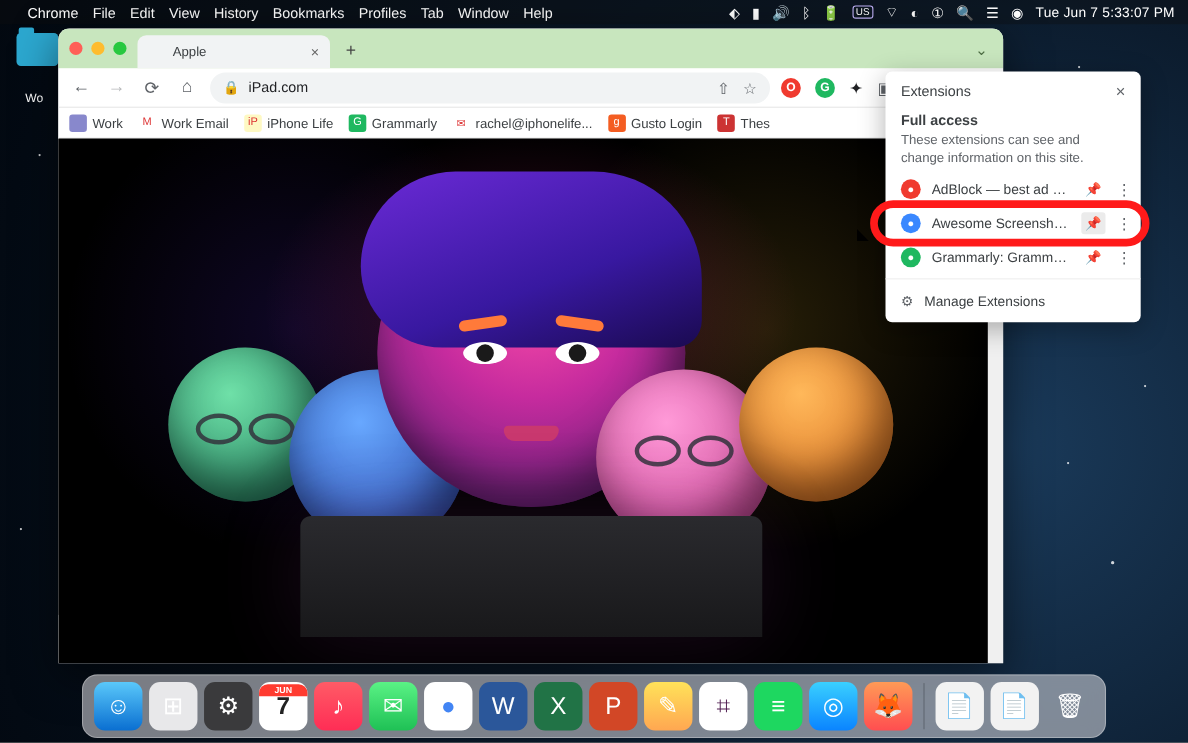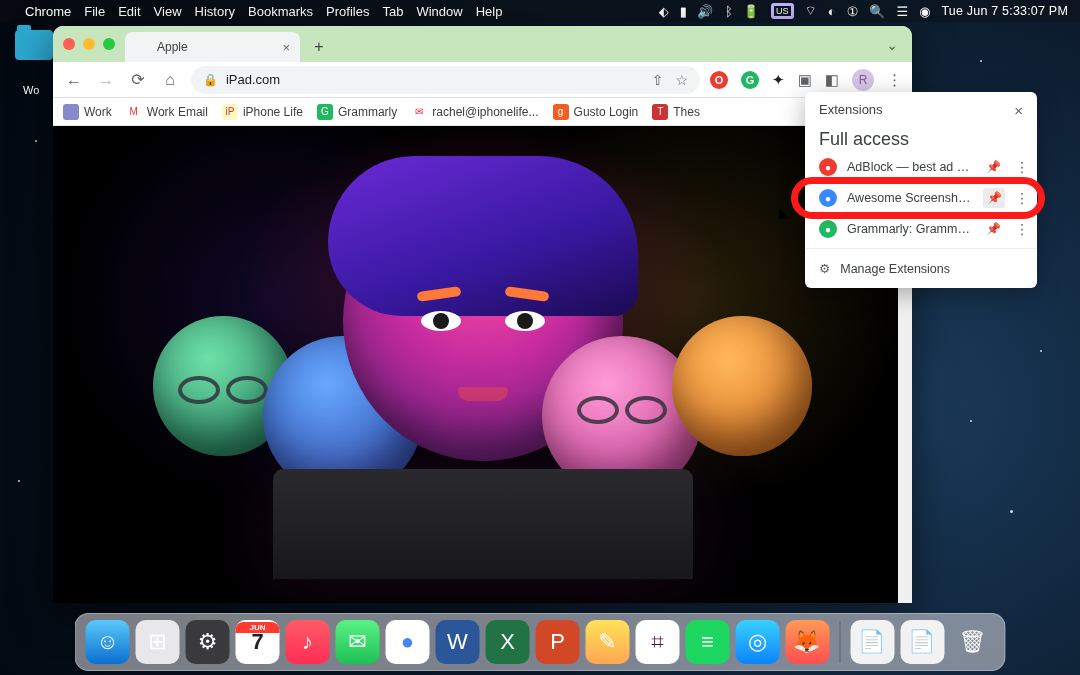--- a/index.html
+++ b/index.html
@@ -129,28 +129,28 @@
   .s2{left:210px; top:210px; width:160px;height:160px; background:radial-gradient(circle at 40% 30%,#68a8ff,#1d3ea0);}
   .s3{right:210px; top:210px; width:160px;height:160px; background:radial-gradient(circle at 40% 30%,#ff9ad8,#c23a8a);}
   .s4{right:100px; background:radial-gradient(circle at 40% 30%,#ffb85a,#d86a1a);}
   .glasses{position:absolute;top:60px;left:50%;transform:translateX(-50%);display:flex;gap:6px;}
   .gl{width:42px;height:28px;border:4px solid rgba(50,50,60,.85);border-radius:50%;}
   
   .scroll { position:absolute; right:0; top:100px; bottom:0; width:14px; background:#f0f0f0;}
   .scroll .thumb{ position:absolute; top:0; left:2px; right:2px; height:90px; background:#c4c4c4; border-radius:6px;}
   
   .popup {
-    position:absolute; top:92px; right:43px; width:232px;
+    position:absolute; top:65px; right:43px; width:232px;
     background:#fff; border-radius:6px; box-shadow:0 6px 24px rgba(0,0,0,.3);
     font-size:12.5px; color:#3c4043; padding:10px 0 4px;
     z-index:50;
   }
   .popup .hdr{ display:flex; justify-content:space-between; padding:0 14px 4px; font-size:13px;}
   .popup .hdr .x{ color:#5f6368; font-size:15px;}
-  .popup .sec-title{ font-weight:400; padding:6px 14px 2px; font-size:18px;}
+  .popup .sec-title{ font-weight:700; padding:6px 14px 2px; font-size:13px;}
   .popup .desc{ padding:0 14px 6px; font-size:12px; color:#5f6368; line-height:1.35;}
   .ext-row{ display:flex; align-items:center; gap:10px; padding:6px 8px 6px 14px; position:relative;}
   .ext-row .ei{ width:18px;height:18px;border-radius:50%;display:flex;align-items:center;justify-content:center;font-size:10px;font-weight:700;flex:none;}
   .ext-row .nm{ flex:1; white-space:nowrap; overflow:hidden; text-overflow:ellipsis;}
   .ext-row .pin{ color:#1a73e8; font-size:12px; width:22px; text-align:center;}
   .ext-row .pin.dark{ color:#5f6368; background:#ebebeb; border-radius:3px; padding:3px 4px;}
   .ext-row .more{ color:#5f6368; font-size:14px; width:14px; text-align:center;}
   .highlight-ring{
     position:absolute; border:7px solid #ff1a1a; border-radius:24px; pointer-events:none;
     left:-14px; right:-8px; top:-5px; bottom:-5px;
@@ -194,21 +194,21 @@
     <span>Tab</span>
     <span>Window</span>
     <span>Help</span>
   </div>
   <div class="menubar-right">
     <span class="mbicon">⬖</span>
     <span class="mbicon">▮</span>
     <span class="mbicon">🔊</span>
     <span class="mbicon">ᛒ</span>
     <span class="mbicon">🔋</span>
-    <span class="mbicon" style="border:3px solid #c4b5fd;border-radius:3px;font-size:9px;padding:0 2px">US</span>
+    <span class="mbicon" style="border:1px solid #c4b5fd;border-radius:3px;font-size:9px;padding:0 2px">US</span>
     <span class="mbicon">⌔</span>
     <span class="mbicon">◐</span>
     <span class="mbicon">①</span>
     <span class="mbicon">🔍</span>
     <span class="mbicon">☰</span>
     <span class="mbicon">◉</span>
     <span class="clock">Tue Jun 7  5:33:07 PM</span>
   </div>
 </div>
 
@@ -326,20 +326,21 @@
     <div class="thumb"></div>
   </div>
 </div>
 
 <div class="popup">
   <div class="hdr">
     <span>Extensions</span>
     <span class="x">×</span>
   </div>
   <div class="sec-title">Full access</div>
+  <div class="desc">These extensions can see and change information on this site.</div>
   <div id="ext-rows">
       <div class="ext-row">
     <span class="ei" style="background:#f03a2f;color:#fff">●</span>
     <span class="nm">AdBlock — best ad blocker</span>
     <span class="pin ">📌</span>
     <span class="more">⋮</span>
     </div>
       <div class="ext-row">
     <span class="ei" style="background:#3a88ff;color:#fff">●</span>
     <span class="nm">Awesome Screenshot and Sc…</span>

